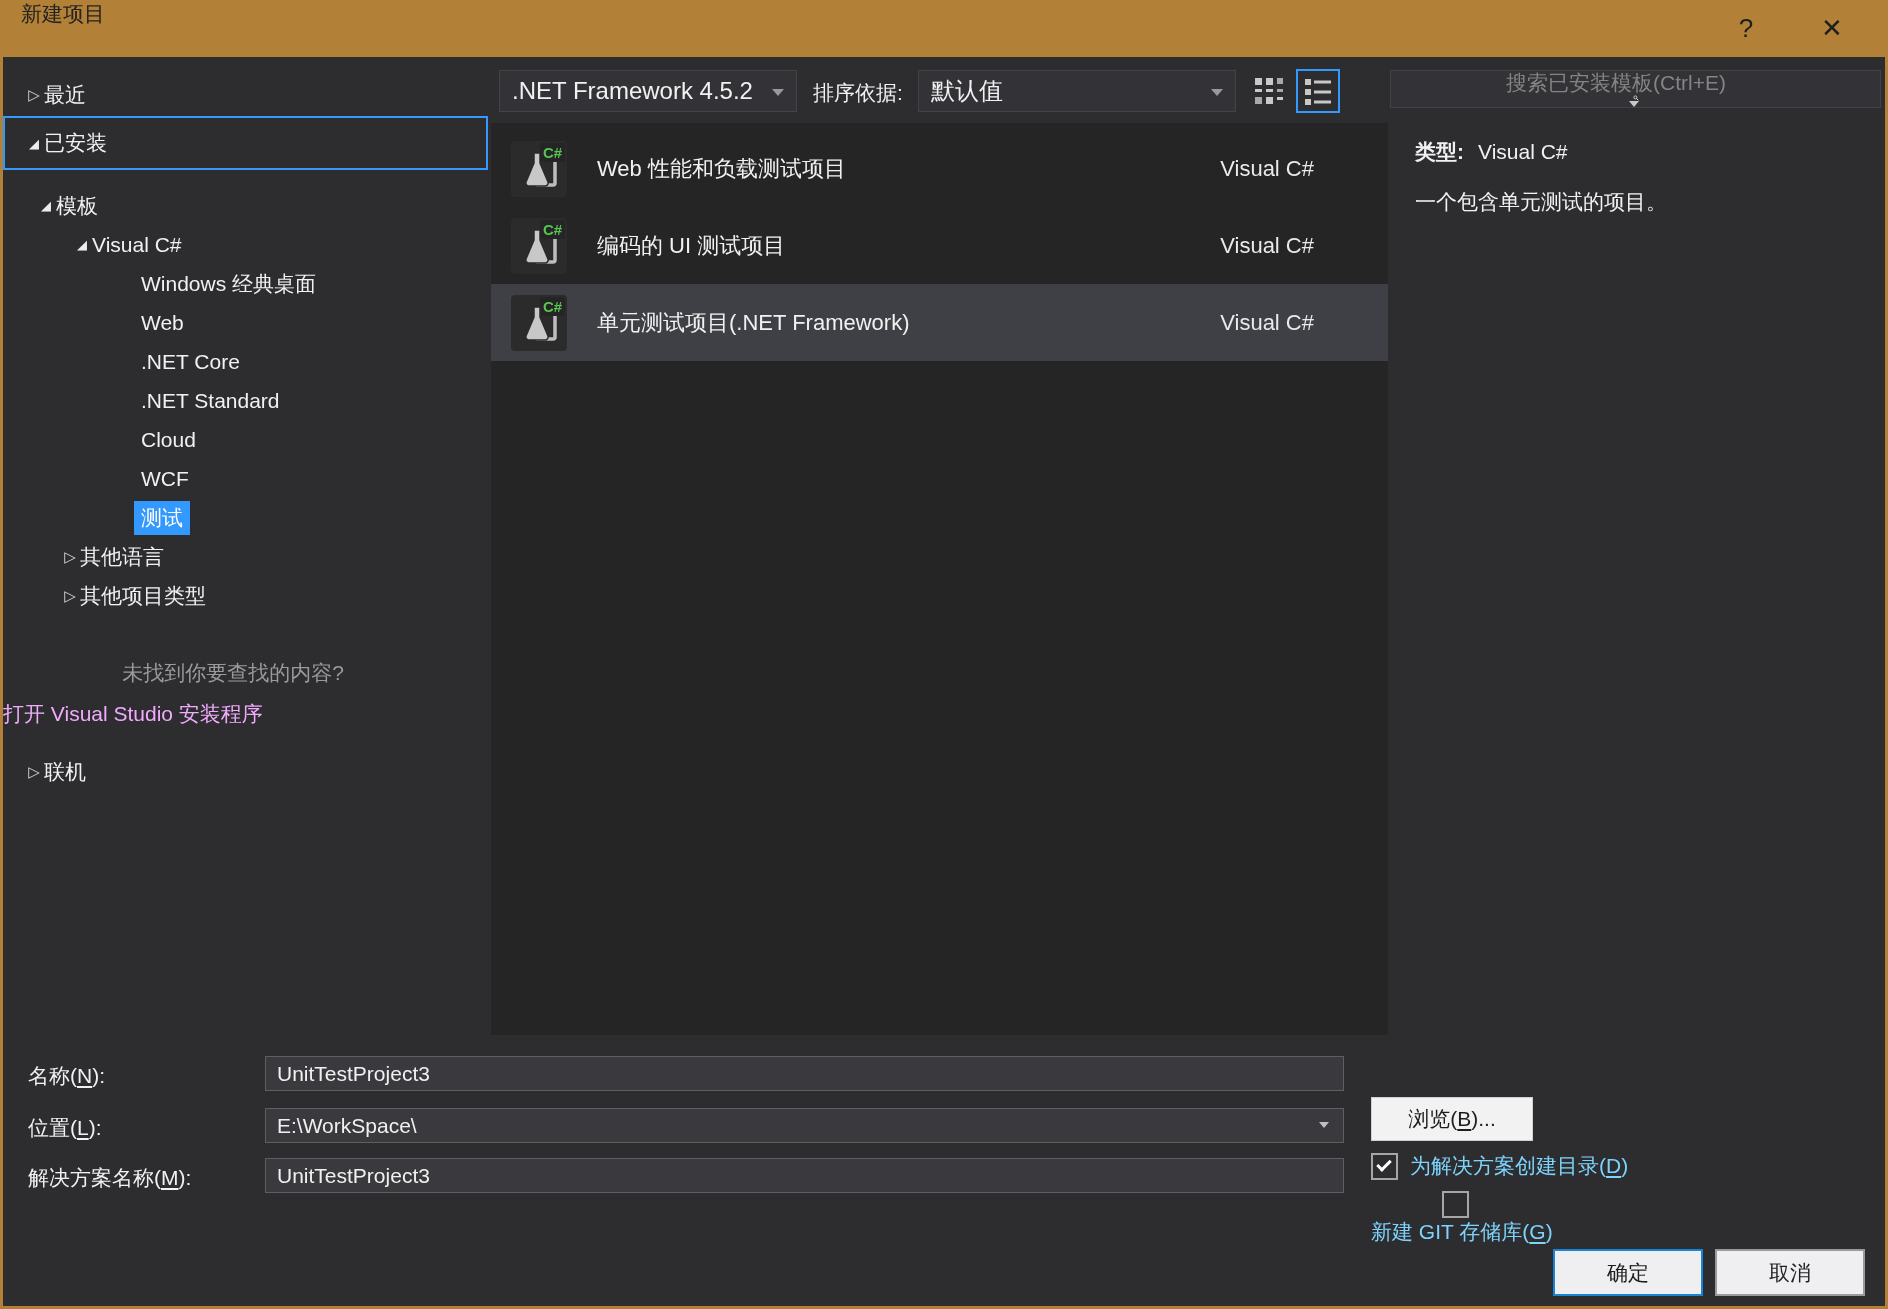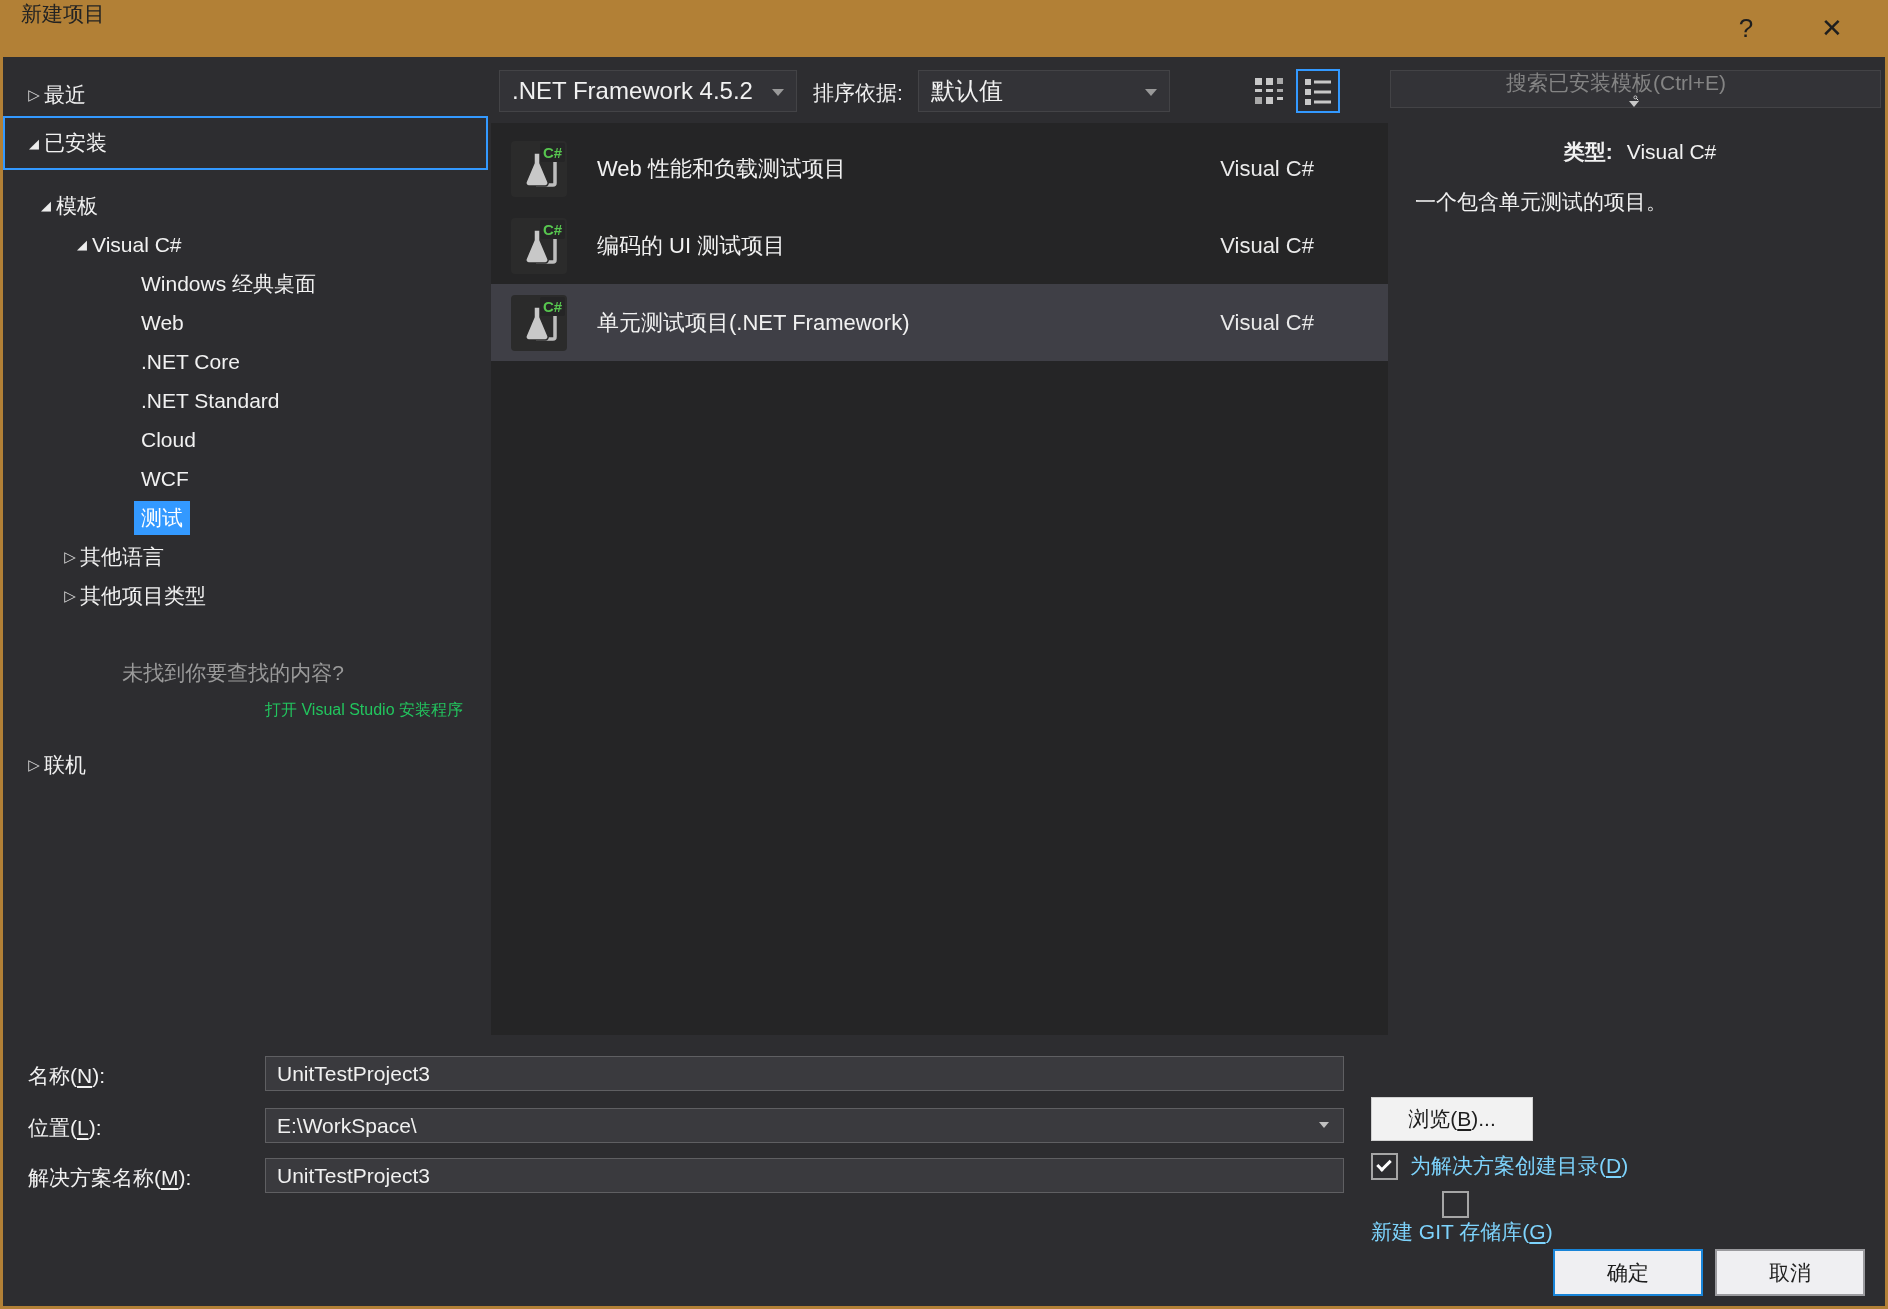--- a/index.html
+++ b/index.html
@@ -32,27 +32,27 @@
   #row-recent { margin-top:18px; padding-left:21px; }
   #row-installed { height:54px; border:2px solid #3399ff; padding-left:19px; margin-top:2px; }
   #row-templates { margin-top:16px; padding-left:33px; }
   #row-vcsharp { padding-left:69px; }
   .leafrow { padding-left:131px; }
   .leafrow .leaf-label { padding:3px 7px; }
   .leafrow.sel .leaf-label { background:#3399ff; color:#ffffff; }
   .otherrow { padding-left:57px; }
   #row-online { padding-left:21px; margin-top:24px; }
   #not-found { margin-top:44px; text-align:center; width:460px; color:#9a9a9a; font-size:21px; }
-  #open-installer { margin-top:13px; text-align:right; width:460px; color:#22c55e; font-size:16px; cursor:pointer; }
+  #open-installer { margin-top:13px; text-align:left; width:460px; color:#f0abfc; font-size:21px; cursor:pointer; }
 
   
   .dd { position:absolute; height:42px; background:#333337; border:1px solid #434346;
         display:flex; align-items:center; padding:16px 12px; font-size:24px; color:#f1f1f1; }
   #dd-framework { left:496px; top:70px; width:298px; }
-  #dd-sort      { left:915px; top:70px; width:252px; }
+  #dd-sort      { left:915px; top:70px; width:318px; }
   .caret { position:absolute; right:12px; top:18px; width:0; height:0;
            border-left:6px solid transparent; border-right:6px solid transparent;
            border-top:7px solid #999999; }
   #sort-label { position:absolute; left:810px; top:79px; font-size:21px; }
   #icon-grid { position:absolute; left:1250px; top:75px; width:32px; height:32px; cursor:pointer; }
   #icon-list-box { position:absolute; left:1293px; top:69px; width:44px; height:44px;
                    border:2px solid #3399ff; display:flex; align-items:center; justify-content:center; cursor:pointer; }
 
   
   #searchbox { position:absolute; left:1387px; top:70px; width:491px; height:38px;
@@ -68,21 +68,21 @@
   #list-panel { position:absolute; left:488px; top:123px; width:897px; height:912px; background:#252526; }
   .titem { display:flex; align-items:center; height:77px; padding:0 74px 0 20px; cursor:pointer; }
   .titem.sel { background:#3f3f46; }
   .titem .ticon { flex:0 0 56px; margin-right:30px; }
   .titem .tname { flex:1; font-size:22px; color:#f1f1f1; }
   .titem .tlang { font-size:22px; color:#eaeaea; }
   #list-panel .spacer { height:7px; }
 
   
   #details { position:absolute; left:1412px; top:138px; width:450px; }
-  #details .typeline { font-size:21px;text-align:center; }
+  #details .typeline { font-size:21px; }
   #details .typeline b { font-weight:bold; margin-right:14px; }
   #details .desc { margin-top:22px; font-size:21px; }
 
   
   .flabel { position:absolute; left:25px; font-size:21px; color:#f1f1f1; }
   .mn { text-decoration:underline; text-underline-offset:3px; }
   .finput { position:absolute; left:262px; width:1079px; height:35px;
             background:#3a3a3e; border:1px solid #5f5f62; color:#f0f0f0;
             font-size:21px; padding:0 30px 0 11px;
             font-family:"Liberation Sans","DejaVu Sans",sans-serif; }

